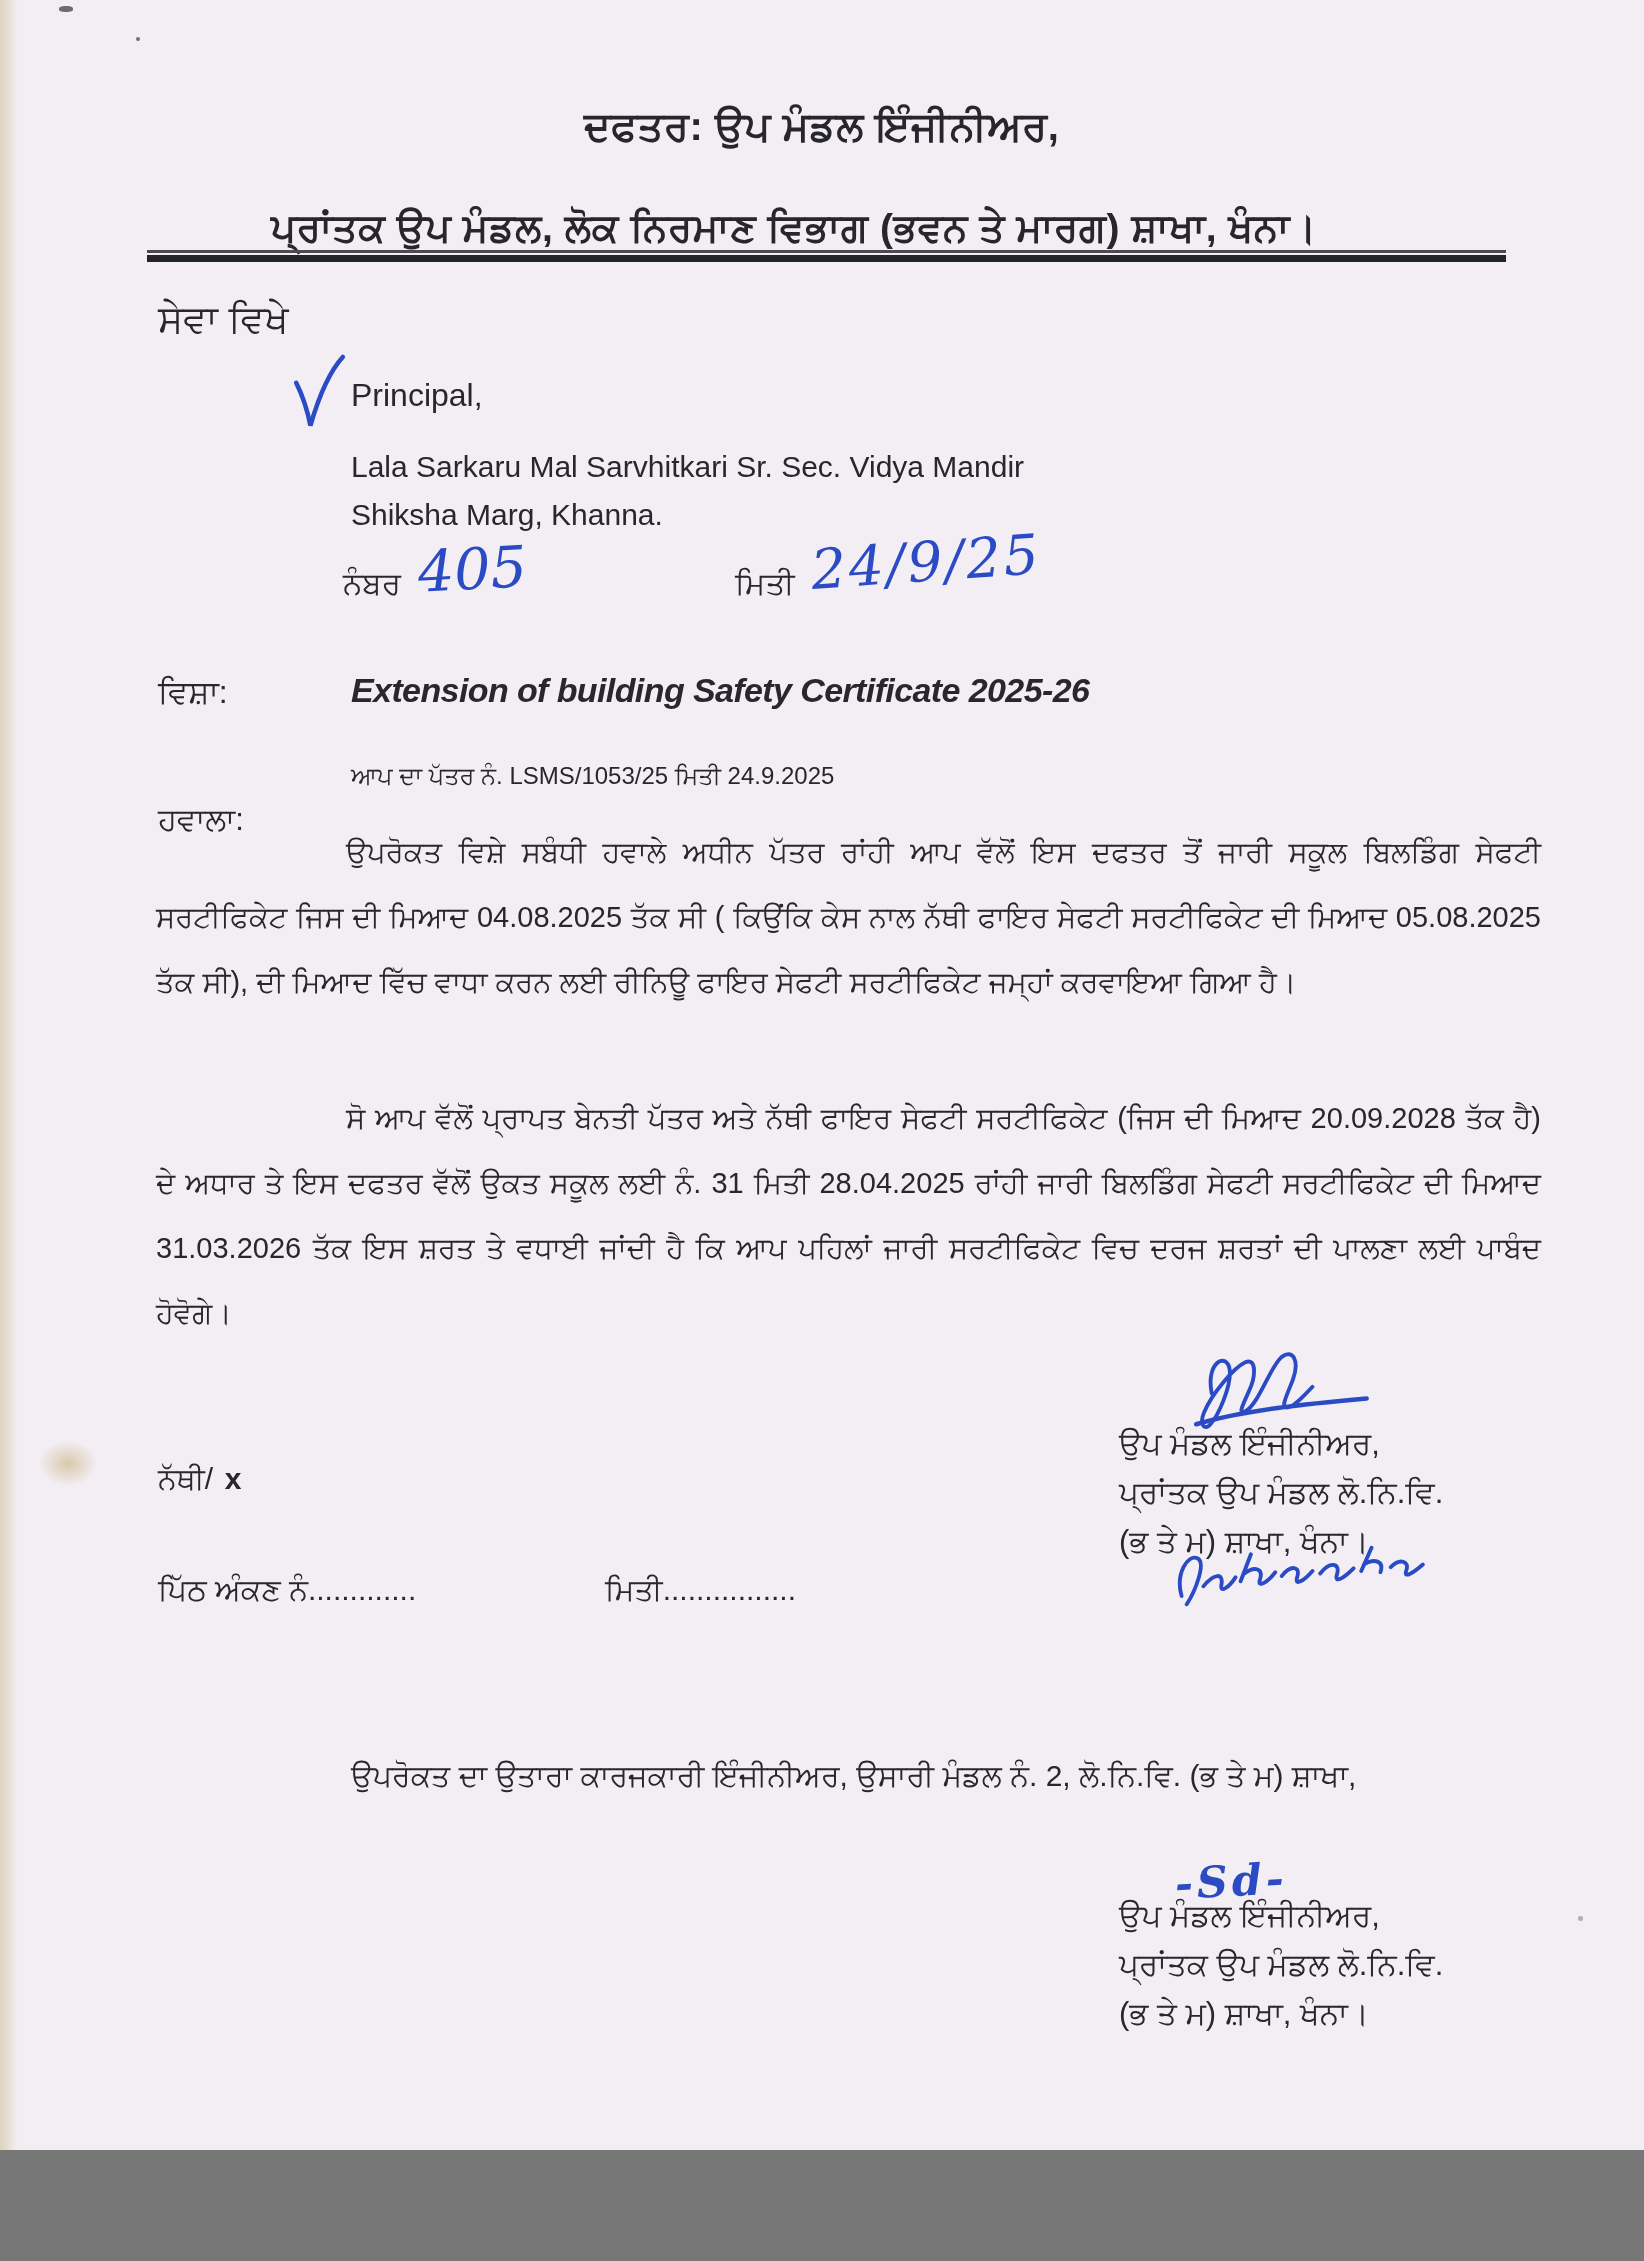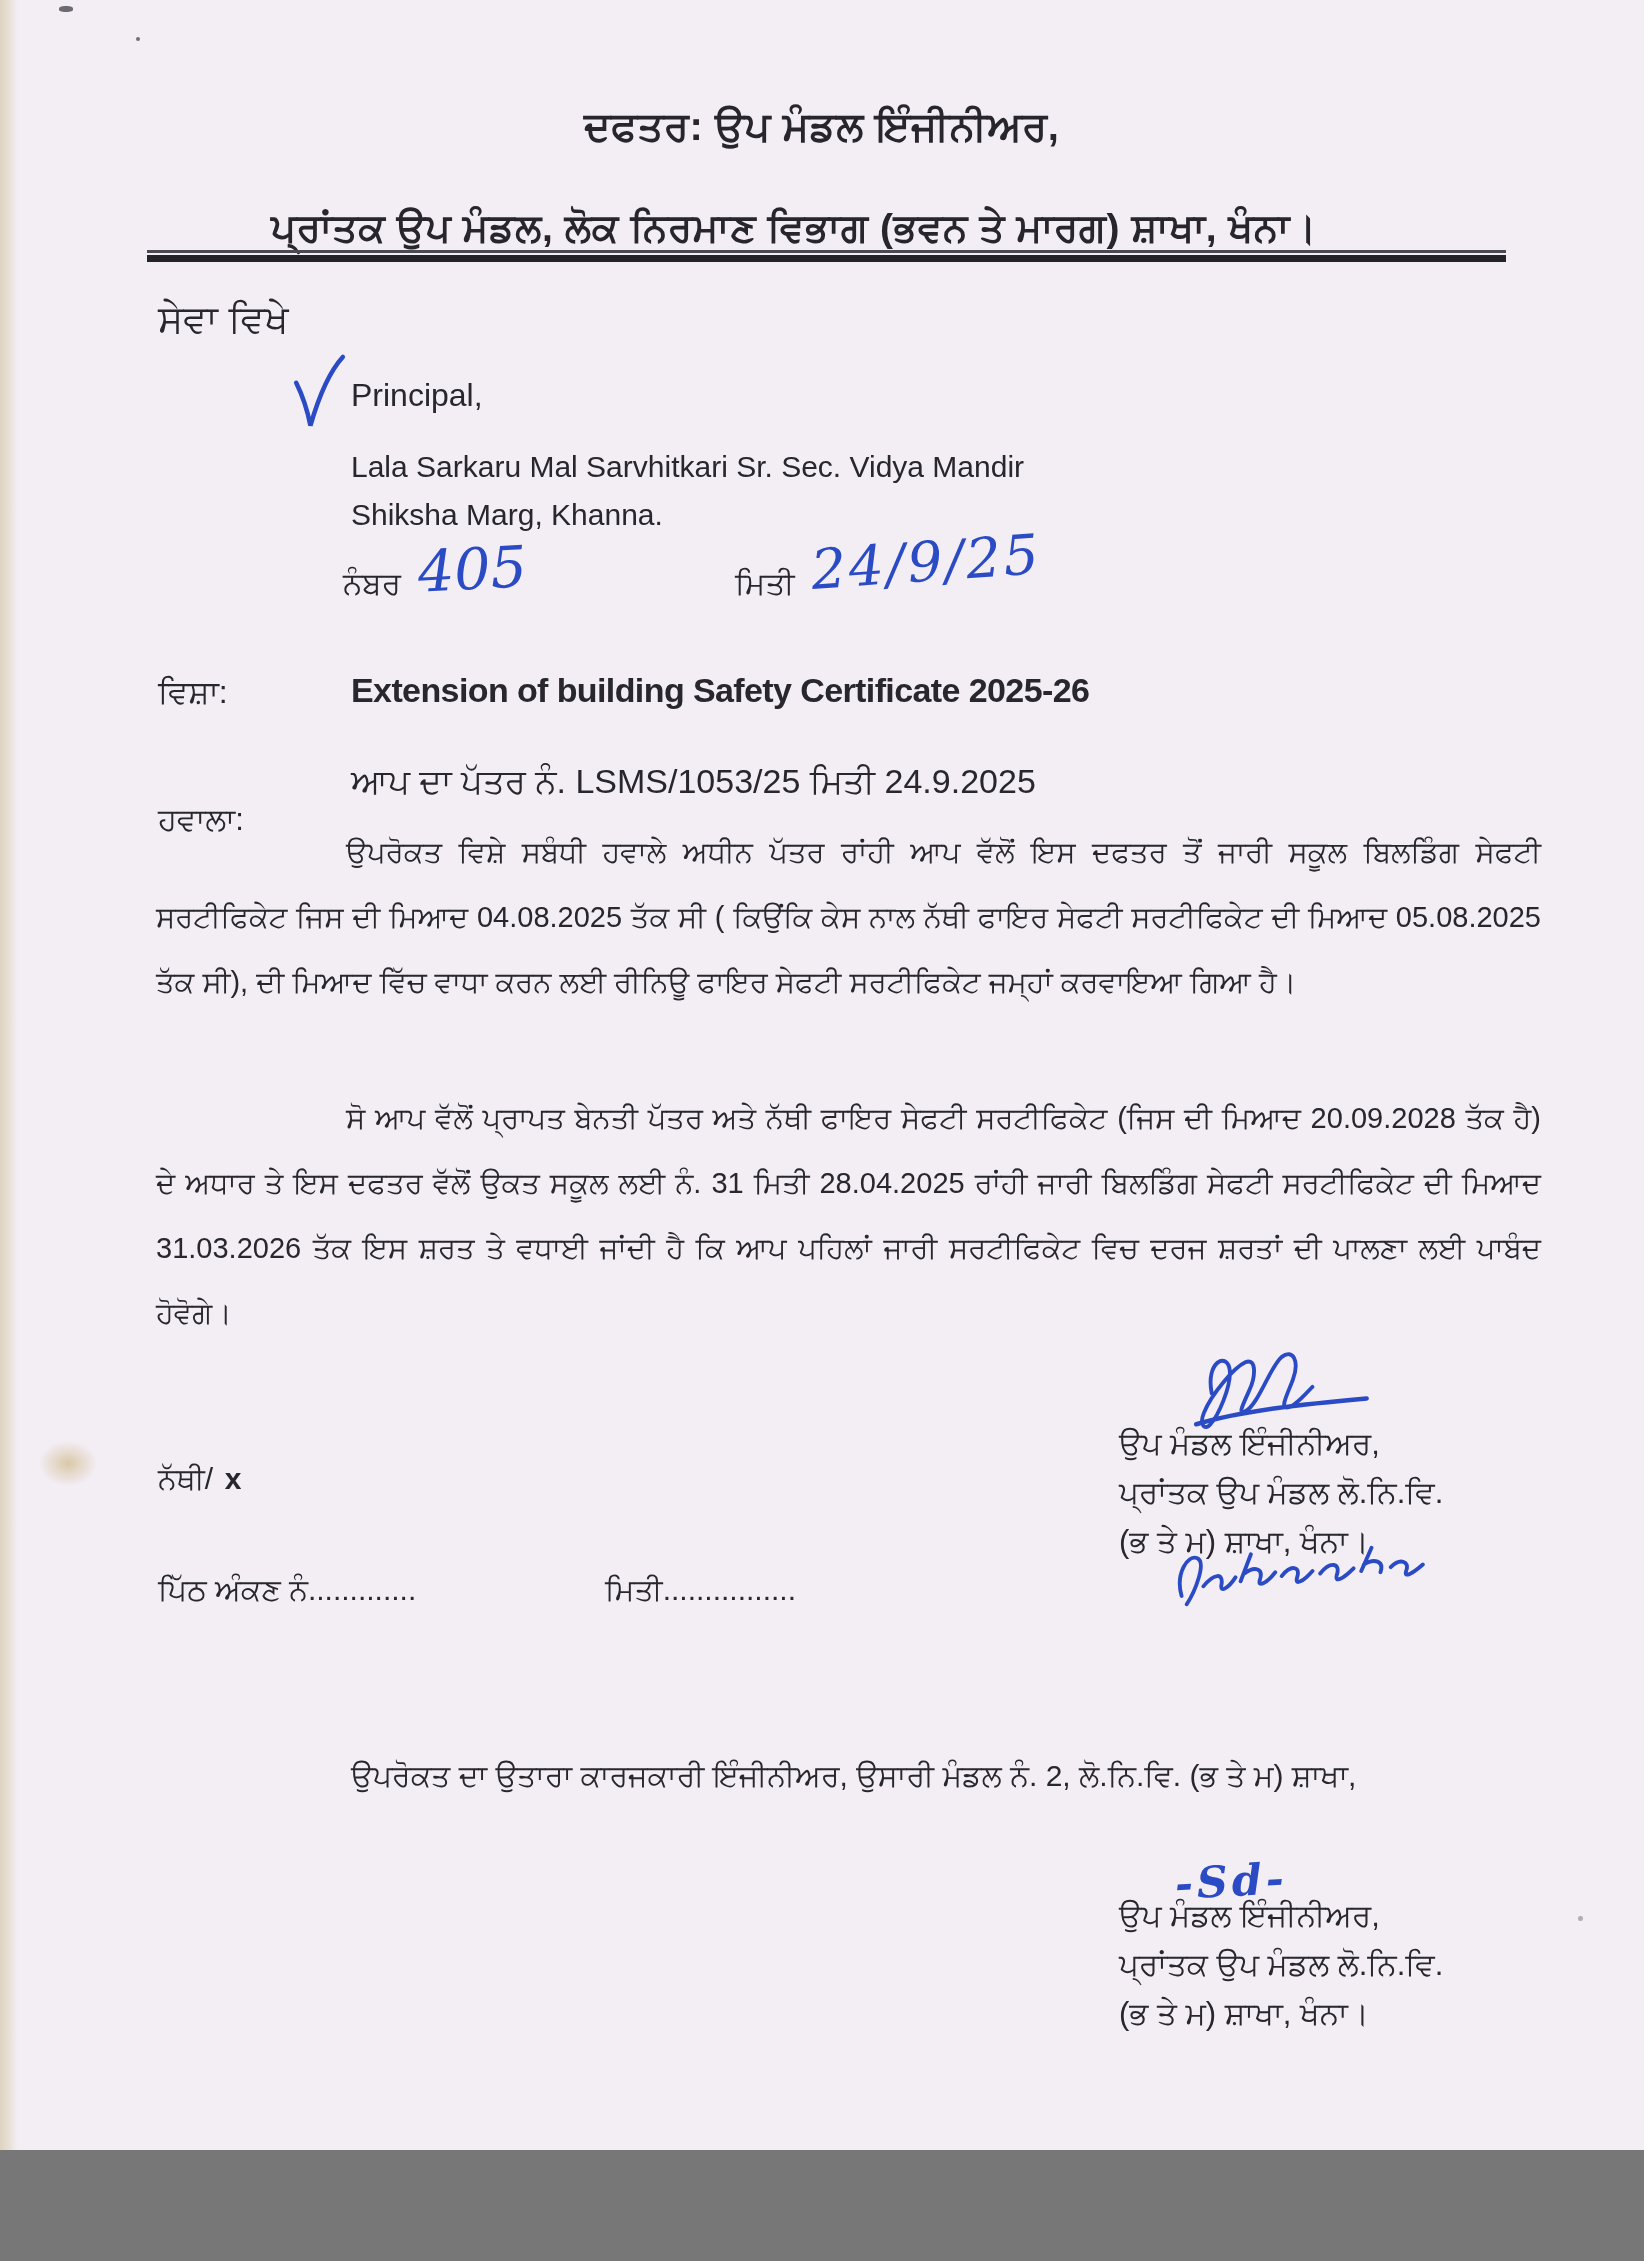--- a/index.html
+++ b/index.html
@@ -44,23 +44,23 @@
   .date-label{left:735px;top:566px;font-size:31px;}
   .hand{
     font-family:"DejaVu Serif", serif;
     font-style:italic;
     color:#2b4bc4;
   }
   .num-value{left:418px;top:536px;font-size:57px;transform:rotate(-3deg);}
   .date-value{left:811px;top:530px;font-size:55px;transform:rotate(-4deg);letter-spacing:2.6px;}
 
   .subj-label{left:158px;top:674px;font-size:32px;}
-  .subj-text{left:351px;top:671px;font-size:34px;font-weight:700;letter-spacing:-0.6px;}
+  .subj-text{left:351px;top:671px;font-size:34px;font-weight:700;letter-spacing:-0.6px;font-style:italic;}
   .ref-label{left:158px;top:765px;font-size:31px;margin-top:37px;}
-  .ref-text{left:351px;top:762px;font-size:34px;}
+  .ref-text{left:351px;top:762px;font-size:24px;}
 
   .para{
     left:156px;width:1385px;
     font-size:29px;line-height:65px;
     text-align:justify;text-indent:190px;
     color:#27272d;
   }
   .para1{top:820px;}
   .para2{top:1086px;}
 

